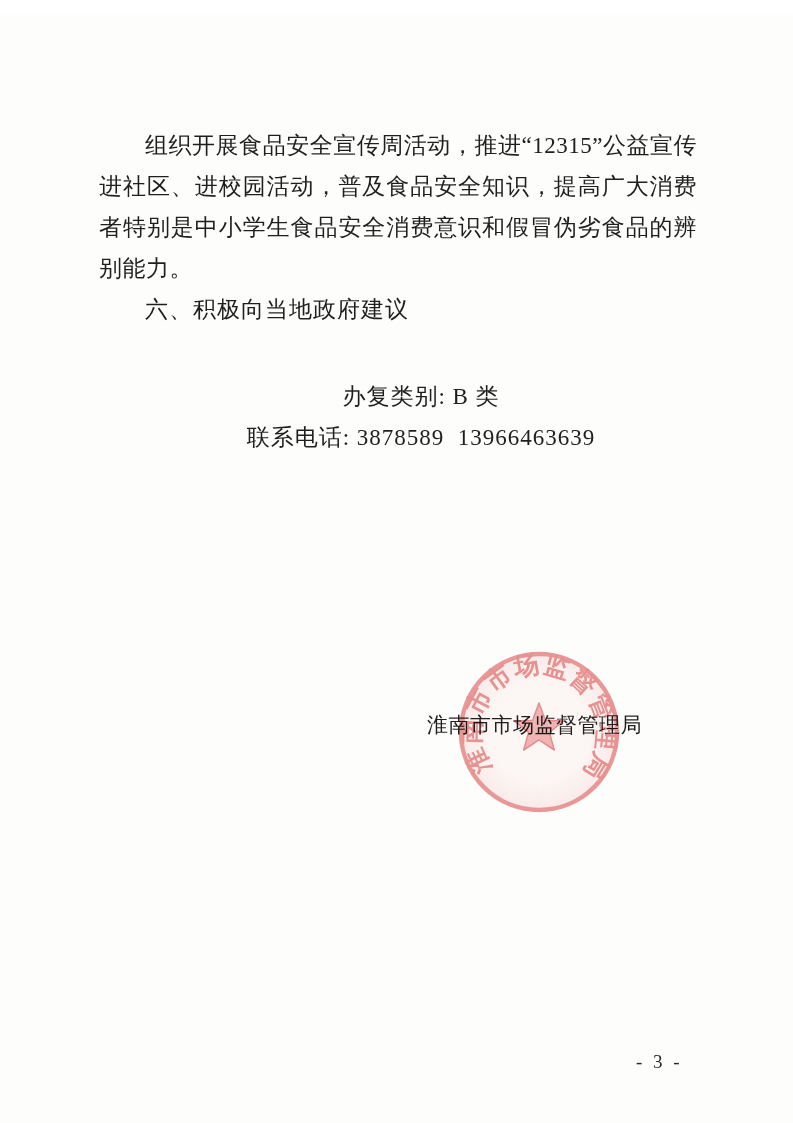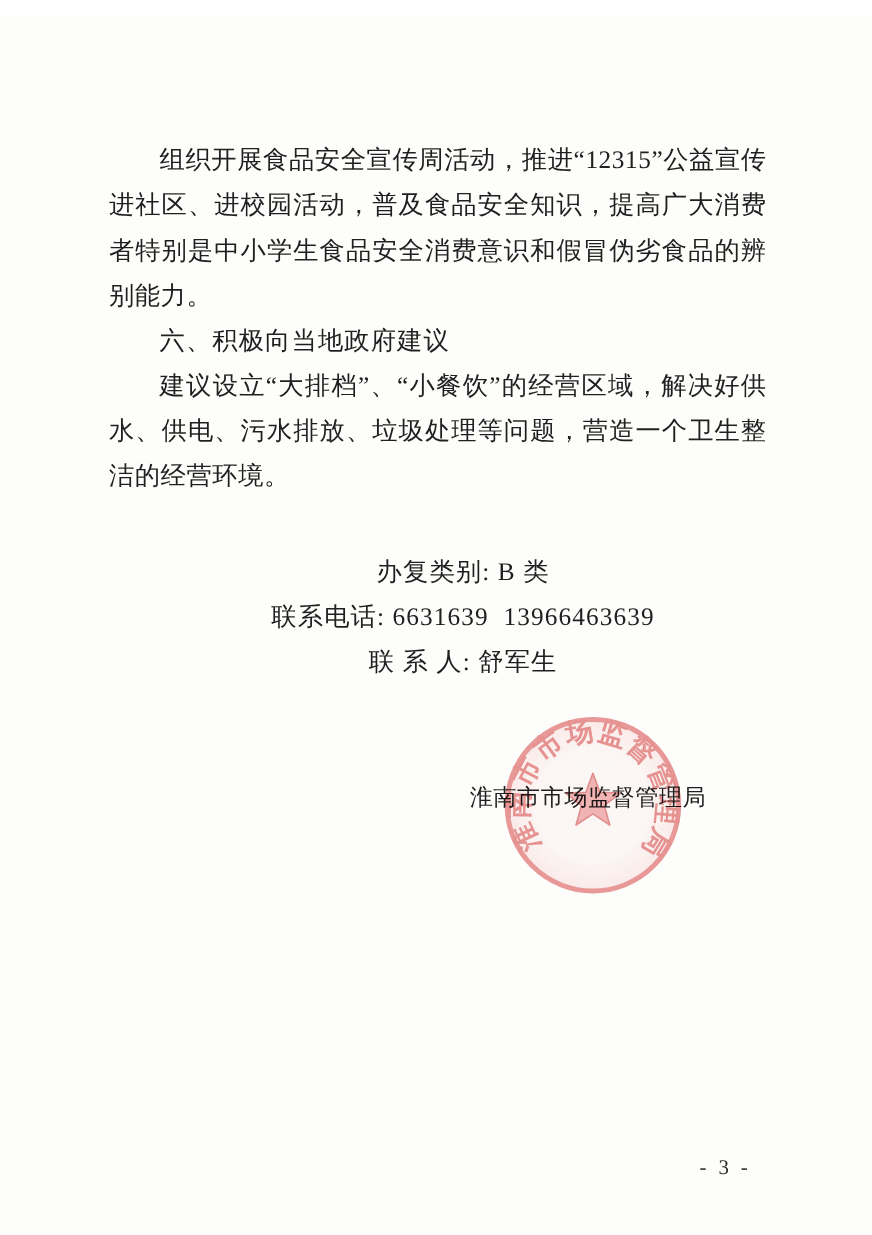--- a/index.html
+++ b/index.html
@@ -76,26 +76,24 @@
   }
 </style>
 </head>
 <body>
 
 <div class="page">
 
   <div class="content">
     <p class="para">组织开展食品安全宣传周活动，推进“12315”公益宣传进社区、进校园活动，普及食品安全知识，提高广大消费者特别是中小学生食品安全消费意识和假冒伪劣食品的辨别能力。</p>
     <h2 class="section-heading">六、积极向当地政府建议</h2>
-    <p class="para">建议设立“大排档”、“小餐饮”的经营区域，解决好供水、供电、污水排放、垃圾处理等问题，营造一个卫生整洁的经营环境。</p>
 
     <div class="reply-info">
       <div class="info-line">办复类别: B 类</div>
-      <div class="info-line">联系电话: 6631639  13966463639</div>
-      <div class="info-line">联 系 人: 舒军生</div>
+      <div class="info-line">联系电话: 3878589  13966463639</div>
     </div>
   </div>
 
   <div class="signature-block">
     <div>淮南市市场监督管理局</div>
   </div>
 
   <svg class="stamp" viewBox="0 0 170 170" xmlns="http://www.w3.org/2000/svg" aria-hidden="true">
     <defs>
       <path id="stamp-arc" d="M 38.5 121.3 A 59 59 0 1 1 131.5 121.3" fill="none"></path>

